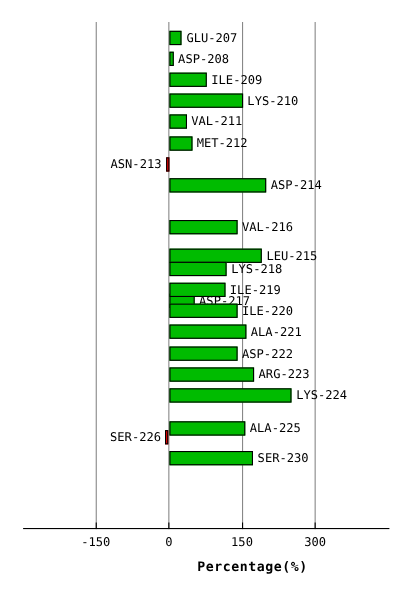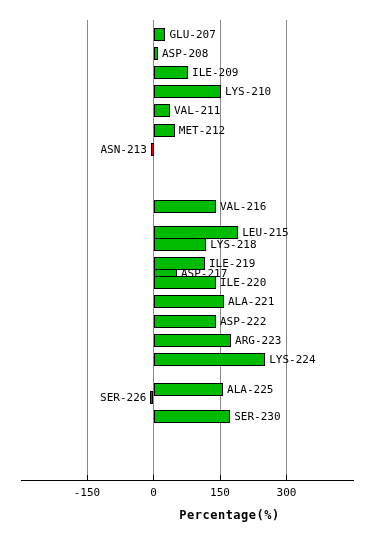--- a/index.html
+++ b/index.html
@@ -127,20 +127,24 @@
         <div class="bar-label right" style="left: 173.903px;">VAL-211</div>
       </div>
       <div class="bar-row" style="top: 121.5px;">
         <div class="bar" title="MET-212: 48%" style="left: 153.5px; width: 21.28px; background: rgb(0, 187, 0);"></div>
         <div class="bar-label right" style="left: 178.78px;">MET-212</div>
       </div>
       <div class="bar-row" style="top: 140.6px;">
         <div class="bar" title="ASN-213: -6%" style="left: 150.84px; width: 3px; background: rgb(238, 0, 0);"></div>
         <div class="bar-label left" style="left: 146.84px;">ASN-213</div>
       </div>
+      <div class="bar-row" style="top: 159.7px;">
+        <div class="bar" title="ASP-214: 200%" style="left: 153.5px; width: 88.6667px; background: rgb(0, 187, 0);"></div>
+        <div class="bar-label right" style="left: 246.167px;">ASP-214</div>
+      </div>
       <div class="bar-row" style="top: 178.8px; margin-top: 45px;">
         <div class="bar" title="LEU-215: 191%" style="left: 153.5px; width: 84.6767px; background: rgb(0, 187, 0);"></div>
         <div class="bar-label right" style="left: 242.177px;">LEU-215</div>
       </div>
       <div class="bar-row" style="top: 197.9px;">
         <div class="bar" title="VAL-216: 141%" style="left: 153.5px; width: 62.51px; background: rgb(0, 187, 0);"></div>
         <div class="bar-label right" style="left: 220.01px;">VAL-216</div>
       </div>
       <div class="bar-row" style="top: 217px; margin-top: 48px;">
         <div class="bar" title="ASP-217: 53%" style="left: 153.5px; width: 23.4967px; background: rgb(0, 187, 0);"></div>

